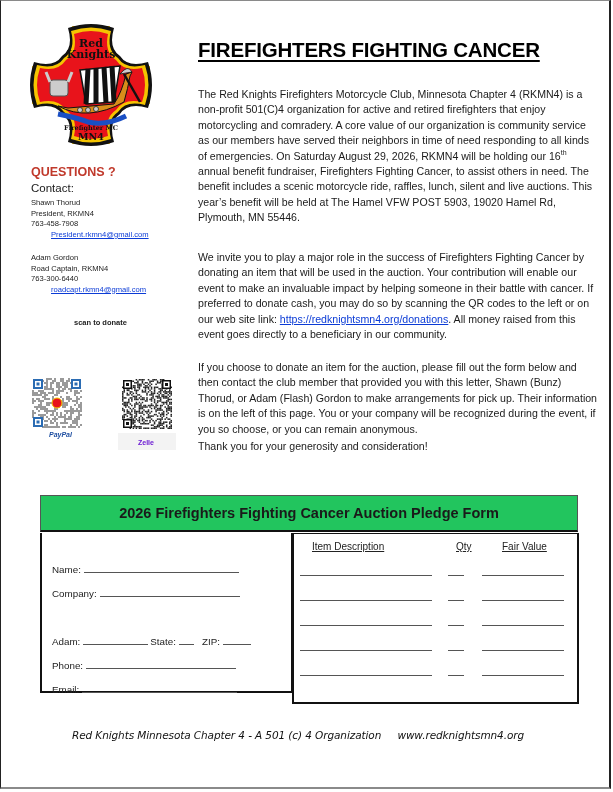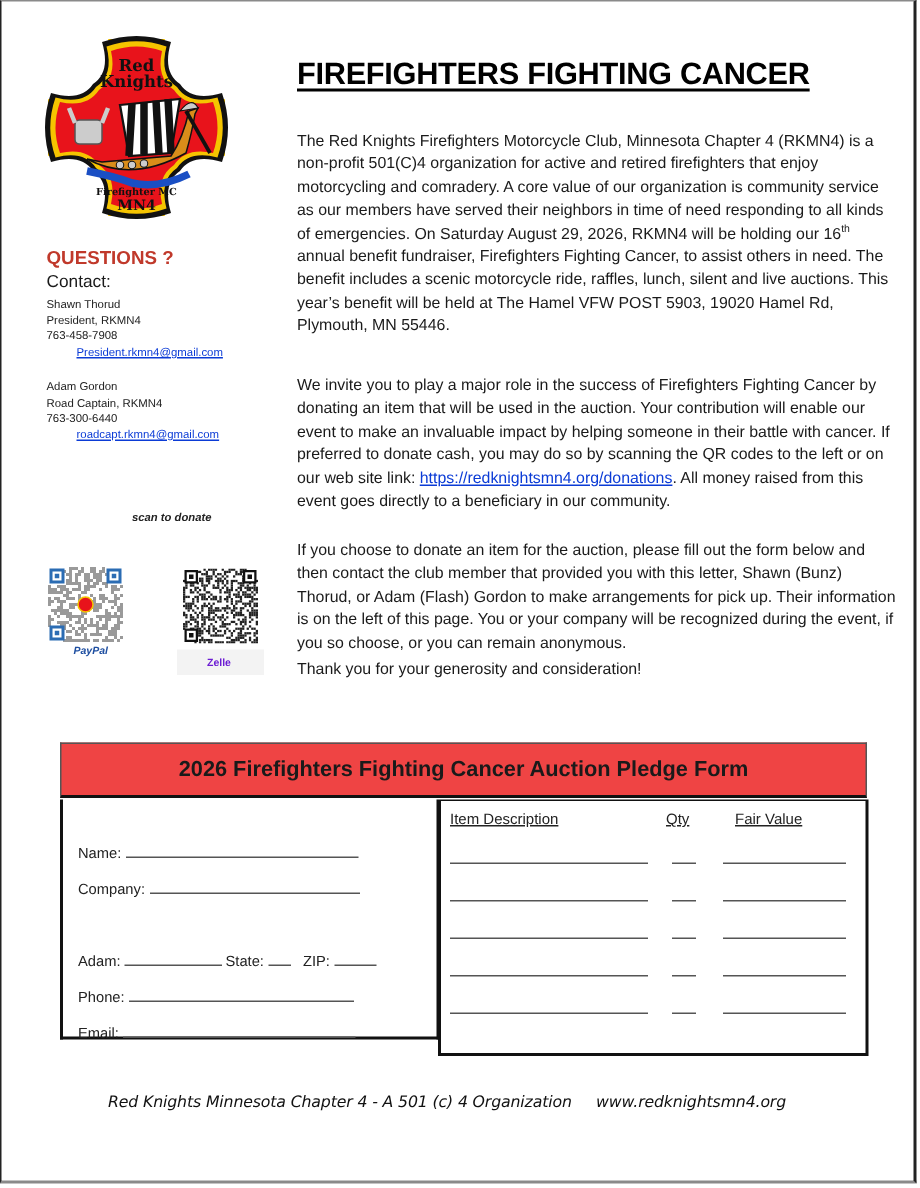--- a/index.html
+++ b/index.html
@@ -41,54 +41,54 @@
     font-size: 12.5px; font-weight: bold; color: #c0392b;
   }
   .contact-heading { position: absolute; left: 31px; top: 182px; font-size: 11.5px; color: #1a1a1a; }
   .contact {
     position: absolute; left: 31px; font-size: 7.6px; line-height: 10.6px; color: #222;
   }
   .contact-1 { top: 198px; }
   .contact-2 { top: 253px; }
   .contact a { color: #0b3bd6; text-decoration: underline; margin-left: 20px; }
   .scan-label {
-    position: absolute; left: 88px; top: 318px;
-    font-size: 7.5px; font-style: italic; font-weight: bold; color: #222; margin-top: 22px;
+    position: absolute; left: 74px; top: 318px;
+    font-size: 7.5px; font-weight: bold; color: #222;
   }
   .qr { position: absolute; width: 50px; height: 50px; }
   .qr-paypal { left: 32px; top: 378px; }
   .qr-zelle { left: 122px; top: 379px; }
   .pay-label { position: absolute; font-size: 7px; font-weight: bold; font-style: italic; }
   .paypal-label { left: 49px; top: 431px; color: #1f4fa1; }
   .zelle-label { left: 138px; top: 439px; color: #6c1cd3; font-style: normal; }
   .zelle-bg { position: absolute; left: 118px; top: 433px; width: 58px; height: 17px; background: #f3f3f3; }
 
   
   .form-header {
     position: absolute; left: 40px; top: 495px; width: 538px; height: 37px;
-    background: #ef4444; border: 1px solid #555; box-sizing: border-box;
+    background: #22c55e; border: 1px solid #555; box-sizing: border-box;
     border-bottom: 2px solid #111;
     display: flex; align-items: center; justify-content: center;
     font-size: 14.5px; font-weight: bold; color: #1a1a1a;
   }
   .form-left {
     position: absolute; left: 40px; top: 533px; width: 252px; height: 160px;
     border: 2px solid #111; border-top: none; border-right: 1.5px solid #111; box-sizing: border-box;
   }
   .form-right {
     position: absolute; left: 292px; top: 533px; width: 287px; height: 171px;
     border: 2px solid #111; border-top: 1px solid #111; box-sizing: border-box;
   }
   .field {
     position: absolute; left: 10px; font-size: 9.8px; color: #222; white-space: nowrap;
     display: flex; align-items: baseline;
   }
   .field .line { display: inline-block; border-bottom: 1px solid #555; height: 1px; margin-left: 3px; }
   .col-head {
-    position: absolute; top: 7px; font-size: 10px; color: #222; text-decoration: underline;
+    position: absolute; top: 7px; font-size: 10px; color: #222; text-decoration: underline; margin-left: 12px;
   }
   .ch-desc { left: 6px; }
   .ch-qty { left: 150px; }
   .ch-val { left: 186px; padding-left: 10px; }
   .blank { position: absolute; border-bottom: 1px solid #555; height: 0; }
 
   .footer {
     position: absolute; left: 72px; top: 729px;
     font-size: 10.5px; color: #111; font-family: "DejaVu Sans", sans-serif;
     font-style: italic; letter-spacing: -0.1px; white-space: pre;

